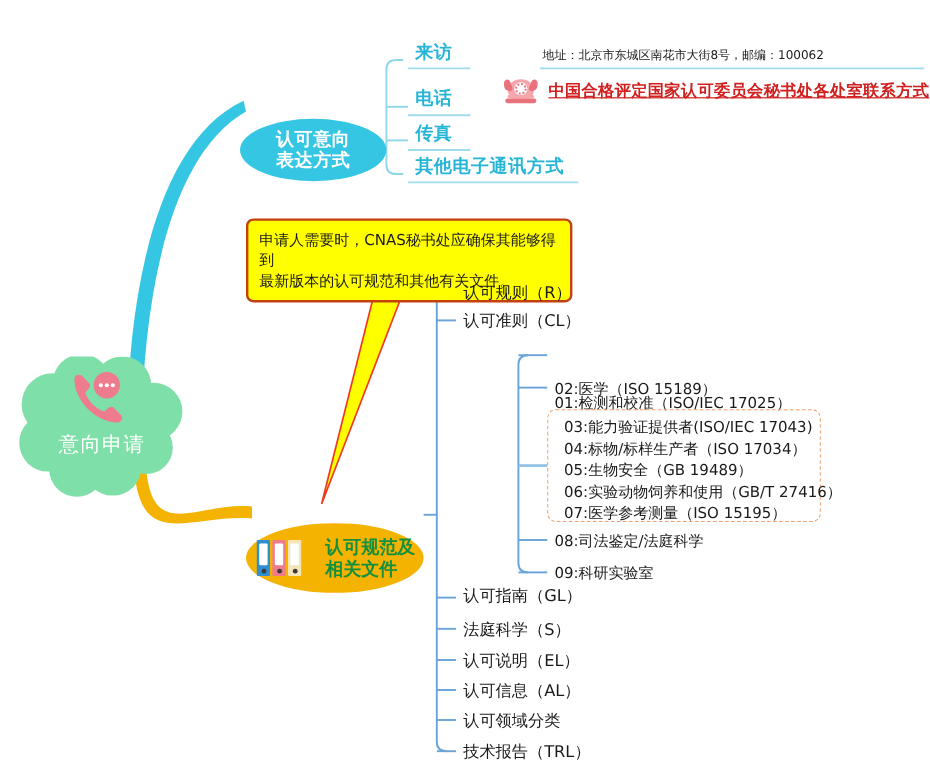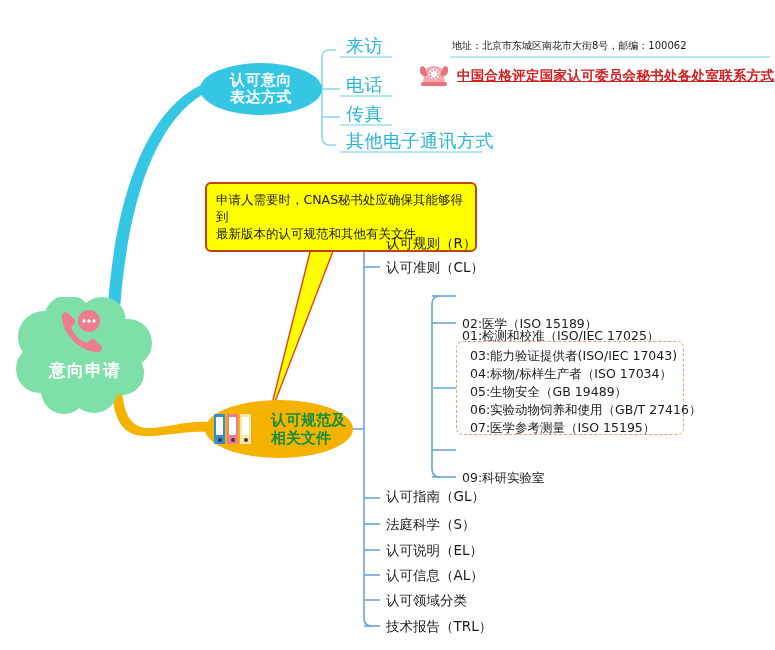--- a/index.html
+++ b/index.html
@@ -34,40 +34,41 @@
     height: 120px;
   }
   .cloud-label {
     position: absolute;
     left: 0;
     top: 62px;
     width: 150px;
     text-align: center;
     color: #ffffff;
     font-size: 17px;
-    font-weight: bold;
+    font-weight: normal;
     letter-spacing: 1px;
     white-space: nowrap;
   }
   .cloud-icon {
     position: absolute;
     left: 46px;
     top: 13px;
     width: 48px;
     height: 44px;
   }
 
   
   .ellipse-node {
     position: absolute;
     display: flex;
     align-items: center;
     justify-content: center;
     border-radius: 50%;
     box-sizing: border-box;
+    margin-top: 36px;
   }
   .ellipse-cyan {
     left: 200px;
     top: 63px;
     width: 122px;
     height: 52px;
     background: #35c6e4;
   }
   .ellipse-cyan .node-text {
     color: #ffffff;
@@ -133,22 +134,22 @@
     background: #3a3a3a;
   }
   .binder-blue  { background: #2f8fd0; }
   .binder-pink  { background: #ef7b8e; }
   .binder-cream { background: #f4e6b8; }
 
   
   .cyan-label {
     position: absolute;
     color: #27b5d6;
-    font-size: 18px;
-    font-weight: normal;
+    font-size: 15px;
+    font-weight: bold;
     white-space: nowrap;
     letter-spacing: 0.5px;
   }
 
   
   .addr-text {
     position: absolute;
     left: 452px;
     top: 39px;
     color: #1a1a1a;
@@ -354,20 +355,21 @@
   <div class="tree-label level1" style="left:386px; top:259px;">认可准则（CL）</div>
   <div class="tree-label level1" style="left:386px; top:488px;">认可指南（GL）</div>
   <div class="tree-label level1" style="left:386px; top:516px;">法庭科学（S）</div>
   <div class="tree-label level1" style="left:386px; top:542px;">认可说明（EL）</div>
   <div class="tree-label level1" style="left:386px; top:567px;">认可信息（AL）</div>
   <div class="tree-label level1" style="left:386px; top:592px;">认可领域分类</div>
   <div class="tree-label level1" style="left:386px; top:618px;">技术报告（TRL）</div>
 
   <div class="tree-label level2" style="left:462px; top:289px;margin-top:39px;">01:检测和校准（ISO/IEC 17025）</div>
   <div class="tree-label level2" style="left:462px; top:316px;">02:医学（ISO 15189）</div>
+  <div class="tree-label level2" style="left:462px; top:443px;">08:司法鉴定/法庭科学</div>
   <div class="tree-label level2" style="left:462px; top:470px;">09:科研实验室</div>
 
   <div class="dashed-box"></div>
   <div class="dashed-list">
     <div class="tree-label">03:能力验证提供者(ISO/IEC 17043)</div>
     <div class="tree-label">04:标物/标样生产者（ISO 17034）</div>
     <div class="tree-label">05:生物安全（GB 19489）</div>
     <div class="tree-label">06:实验动物饲养和使用（GB/T 27416）</div>
     <div class="tree-label">07:医学参考测量（ISO 15195）</div>
   </div>

